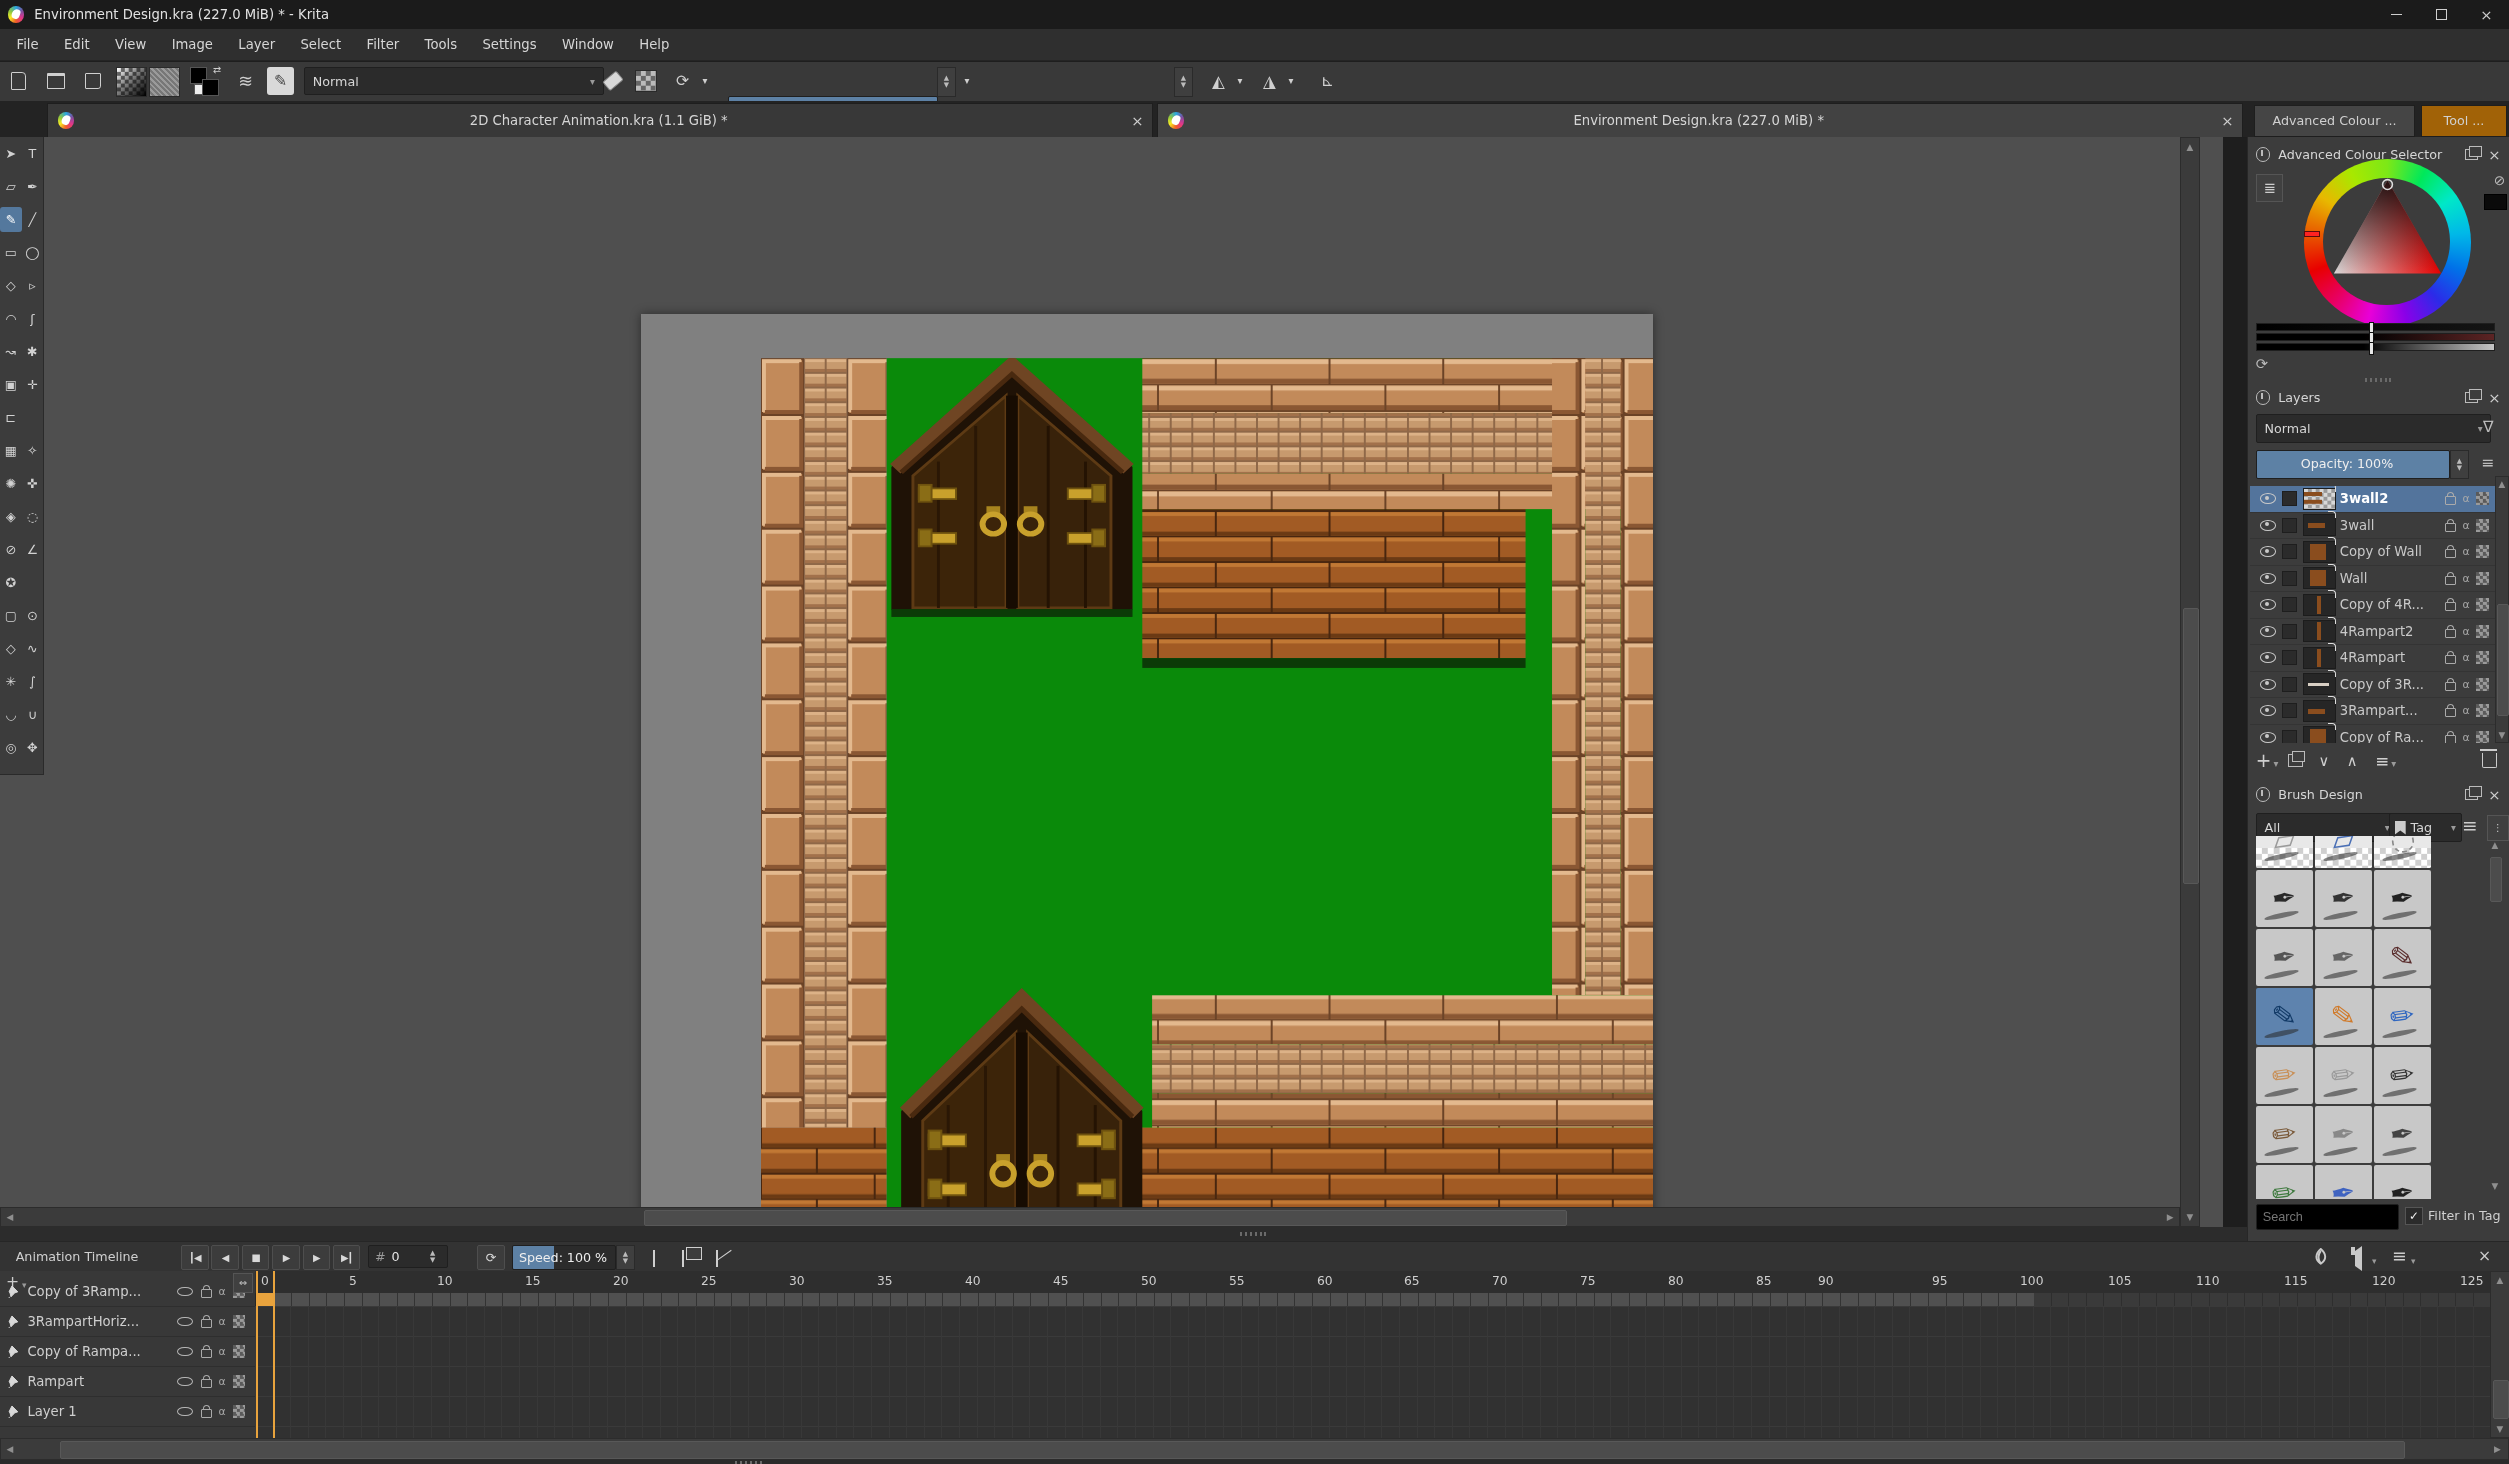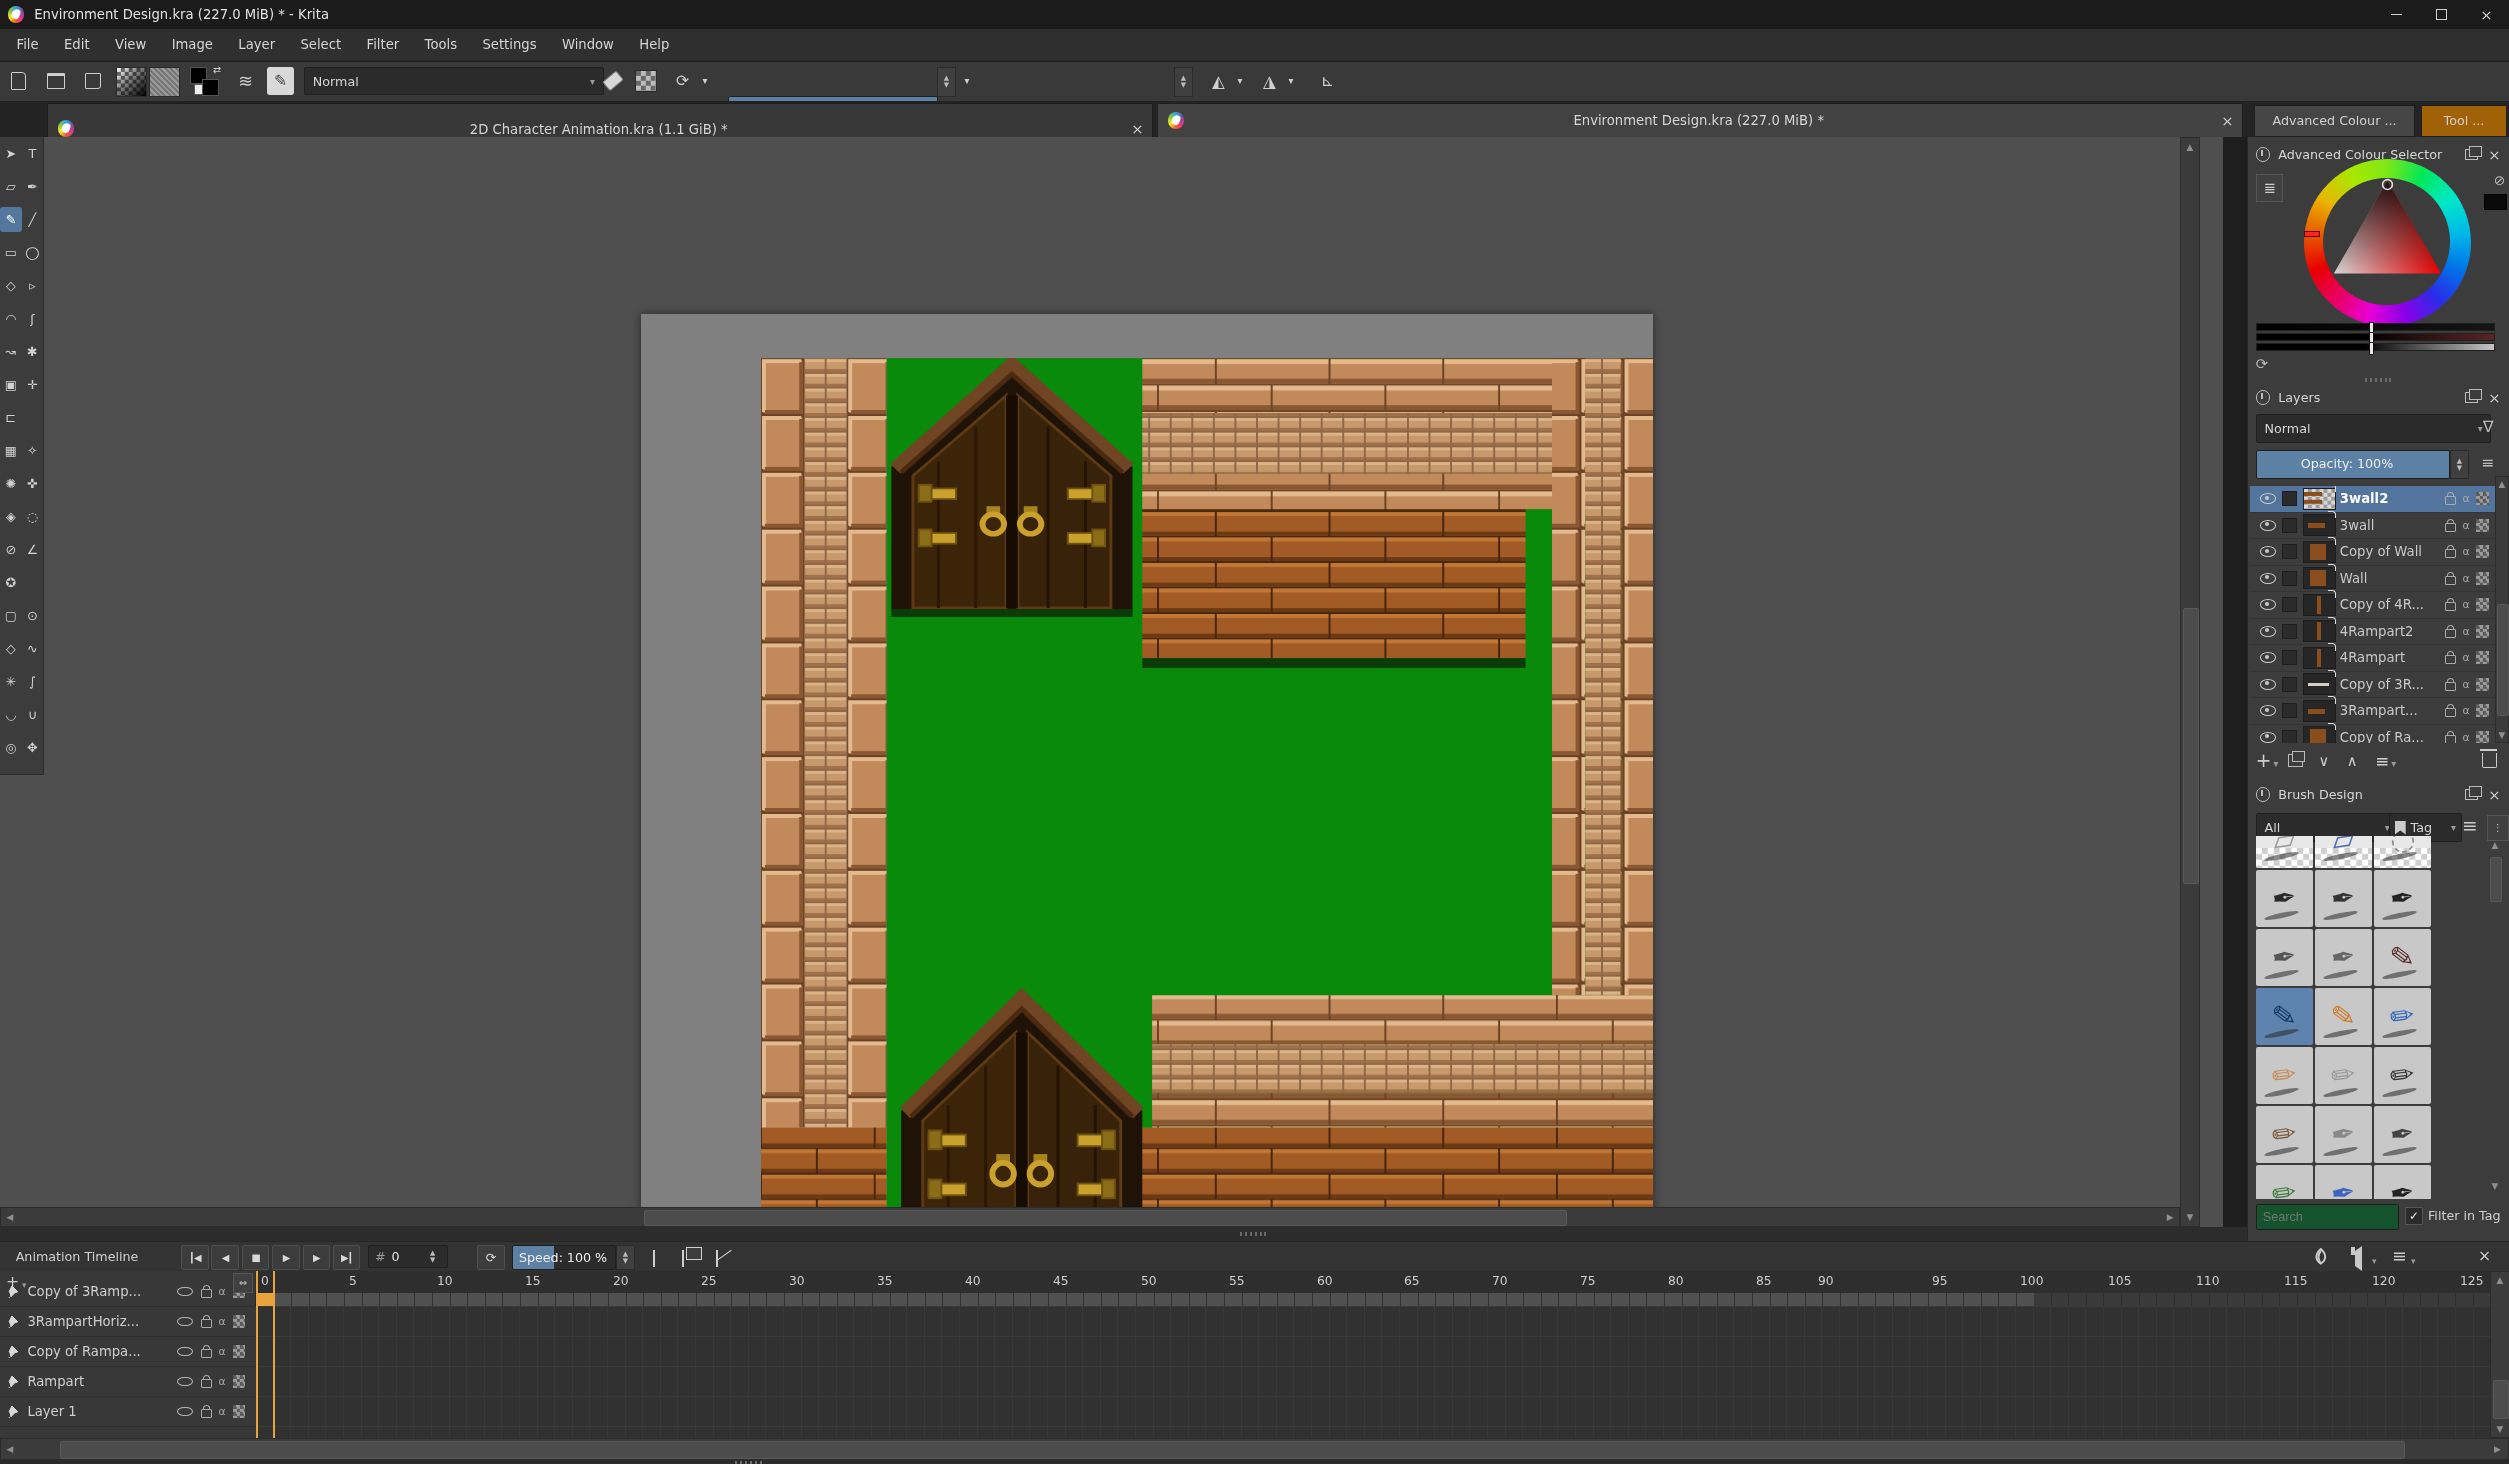--- a/index.html
+++ b/index.html
@@ -239,21 +239,21 @@
       </span>
 
     <span class="tb tb-ico" style="left:1204px;font-size:16.7px;">◭</span>
     <span class="tb dim" style="left:1233px;width:13.7px;font-size:9.8px;">▾</span>
     <span class="tb tb-ico" style="left:1255px;font-size:16.7px;">◮</span>
     <span class="tb dim" style="left:1284px;width:13.7px;font-size:9.8px;">▾</span>
     <span class="tb tb-ico" style="left:1313px;font-size:15.7px;">⊾</span>
   </div>
 
   <div id="tabbar" class="abs">
-    <div class="doc-tab" style="left:47px;width:1106px;align-items:flex-end;">
+    <div class="doc-tab" style="left:47px;width:1106px;">
       <span class="krita-logo" style="margin-left:9.8px;"></span>
       <span class="lab">2D Character Animation.kra (1.1 GiB) *</span>
       <span class="tab-close">×</span>
     </div>
     <div class="doc-tab active" style="left:1157px;width:1086px;">
       <span class="krita-logo" style="margin-left:9.8px;"></span>
       <span class="lab">Environment Design.kra (227.0 MiB) *</span>
       <span class="tab-close">×</span>
     </div>
     <div class="panel-tab active" style="left:2254px;width:161px;">
@@ -779,21 +779,21 @@
           <div class="btile">
             <span class="g" style="color: rgb(34, 34, 34);">✒</span>
           </div>
         </div>
     </div>
     <div class="abs sb" style="left:241px;top:702px;width:13.7px;height:353px;border:none;background:none;">
       <span class="sb-btn" style="left:0;top:0;width:11.8px;height:11.8px;">▲</span>
       <span class="sb-thumb" style="left:1px;top:17.6px;width:9.8px;height:43px;"></span>
       <span class="sb-btn" style="left:0;bottom:0;width:11.8px;height:11.8px;">▼</span>
     </div>
-    <input class="abs" style="left: 7.8px; top: 1067px; width: 129px; height: 23.5px; background: #14532d; border: 1px solid rgb(31, 31, 31); border-radius: 2px; color: rgb(187, 187, 187); padding: 0px 5.9px; font-size: 12.7px;" placeholder="Search">
+    <input class="abs" style="left: 7.8px; top: 1067px; width: 129px; height: 23.5px; background: #000000; border: 1px solid rgb(31, 31, 31); border-radius: 2px; color: rgb(187, 187, 187); padding: 0px 5.9px; font-size: 12.7px;" placeholder="Search">
     <span class="abs" style="left:157px;top:1070px;width:15.7px;height:15.7px;background:#2b2b2b;border:1px solid #555;display:flex;align-items:center;justify-content:center;color:#eee;font-size:11.8px;">✓</span>
     <span class="abs" style="left:180px;top:1071px;color:#d0d0d0;">Filter in Tag</span>
   </div>
 
   <div id="timeline" class="abs">
     
     <span class="abs" style="left:15.7px;top:6.9px;color:#d0d0d0;">Animation Timeline</span>
     <div class="abs row" style="left:181px;top:2.9px;gap:2.9px;">
 
     <span class="t-btn" style="width:25.5px;font-size:9.8px;letter-spacing:-1px;">┃◀</span>

